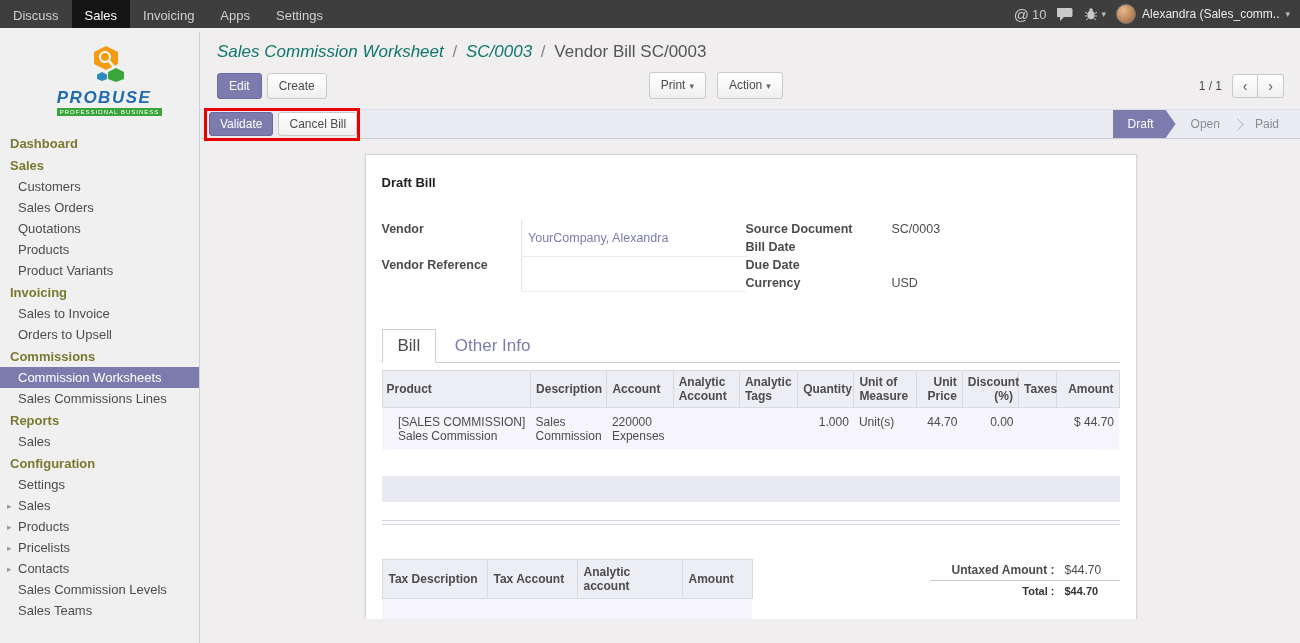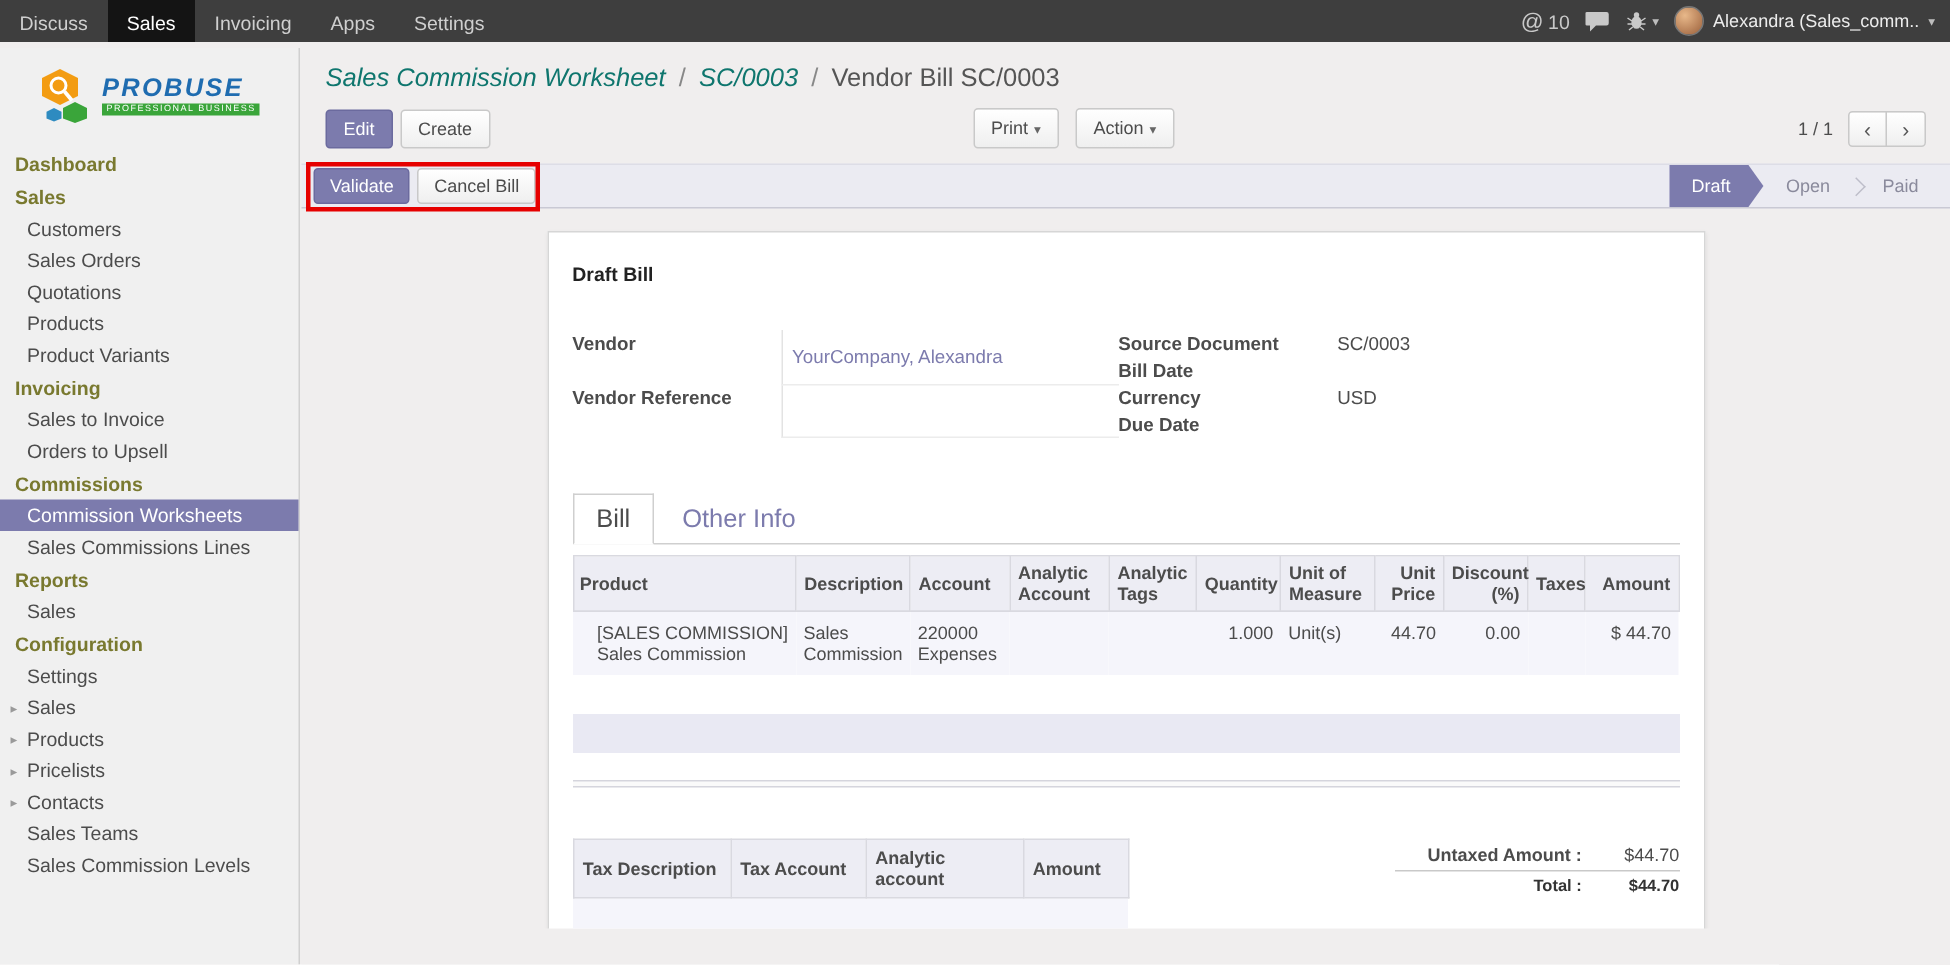--- a/index.html
+++ b/index.html
@@ -13,21 +13,21 @@
   .topbar-right { margin-left:auto; display:flex; align-items:center; padding-right:10px; gap:10px; }
   .mention-wrap { color:#c9c9c9; font-size:13px; display:flex; align-items:center; gap:3px; cursor:pointer; }
   .mention-glyph { font-size:15px; }
   .systray { display:flex; align-items:center; gap:4px; color:#c9c9c9; cursor:pointer; }
   .caret { font-size:9px; color:#bdbdbd; }
   .usermenu { display:flex; align-items:center; gap:6px; color:#ececec; font-size:12px; cursor:pointer; }
   .avatar { width:20px; height:20px; border-radius:50%; background:radial-gradient(circle at 35% 30%, #e8b88a, #9a5f3a); border:1px solid #777; }
 
   
   .sidebar { position:absolute; top:32px; left:0; bottom:0; width:200px; background:#f0f0f0; border-right:1px solid #d0d0d0; }
-  .logo { padding:12px 6px 16px 26px; display:flex; align-items:center; gap:6px; }
+  .logo { padding:12px 6px 16px 26px; display:flex; align-items:center; gap:6px;flex-direction:column; }
   .logo-text { display:flex; flex-direction:column; }
   .logo-title { font-weight:bold; font-size:17px; color:#1f6cb0; letter-spacing:1.5px; font-style:italic; }
   .logo-sub { background:#3aa53a; color:#fff; font-size:6px; letter-spacing:1px; padding:1px 3px; text-align:center; }
   .side-section { font-weight:bold; font-size:13px; color:#79792f; padding:4px 8px 3px 10px; cursor:pointer; }
   .side-item { font-size:13px; color:#4c4c4c; padding:3px 8px 3px 18px; cursor:pointer; position:relative; line-height:15px; }
   .side-item.selected { background:#7c7bad; color:#fff; }
   .side-item .exp-arrow { position:absolute; left:7px; top:4px; font-size:9px; color:#9a9a9a; }
 
   
   .main { position:absolute; top:32px; left:201px; right:0; bottom:0; background:#f0eeee; }
@@ -88,21 +88,21 @@
 
   .bottom-section { display:flex; margin-top:34px; }
   table.taxes { width:370px; border-collapse:collapse; font-size:12px; table-layout:fixed; }
   table.taxes th { background:#ededf4; border:1px solid #d9d9e0; font-weight:bold; text-align:left; padding:5px 6px; color:#4c4c4c; }
   table.taxes td { padding:0; height:24px; background:#f5f5fb; }
 
   .totals { margin-left:auto; width:190px; font-size:12px; }
   .tot-row { display:flex; align-items:baseline; padding:4px 0 3px 0; }
   .tot-row.lined { border-bottom:1px solid #c9c9c9; }
   .tot-label { flex:1; text-align:right; font-weight:bold; color:#4c4c4c; padding-right:10px; }
-  .tot-value { width:55px; text-align:right; color:#4c4c4c; }
+  .tot-value { width:55px; color:#4c4c4c; }
   .tot-row.total .tot-label, .tot-row.total .tot-value { font-size:11px; font-weight:bold; color:#333; }
 </style>
 </head>
 <body>
 
 <div class="topbar">
   <div class="menu-item">Discuss</div>
   <div class="menu-item active">Sales</div>
   <div class="menu-item">Invoicing</div>
   <div class="menu-item">Apps</div>
@@ -176,22 +176,22 @@
   </div>
   <div class="side-item">
     <span class="exp-arrow">▸</span><span>Products</span>
   </div>
   <div class="side-item">
     <span class="exp-arrow">▸</span><span>Pricelists</span>
   </div>
   <div class="side-item">
     <span class="exp-arrow">▸</span><span>Contacts</span>
   </div>
+  <div class="side-item">Sales Commission Levels</div>
   <div class="side-item">Sales Teams</div>
-  <div class="side-item">Sales Commission Levels</div>
 </div>
 
 <div class="main">
 
   <div class="control-panel">
     <div class="breadcrumb">
       <span class="bc-link">Sales Commission Worksheet</span>
       <span class="bc-sep">/</span>
       <span class="bc-link">SC/0003</span>
       <span class="bc-sep">/</span>
@@ -252,26 +252,26 @@
           <tbody>
               <tr>
             <td class="f-label">Source Document</td>
             <td class="f-value">SC/0003</td>
           </tr>
           <tr>
             <td class="f-label">Bill Date</td>
             <td class="f-value"></td>
           </tr>
           <tr>
+            <td class="f-label">Due Date</td>
+            <td class="f-value"></td>
+          </tr>
+          <tr>
             <td class="f-label">Currency</td>
             <td class="f-value">USD</td>
-          </tr>
-          <tr>
-            <td class="f-label">Due Date</td>
-            <td class="f-value"></td>
           </tr>
         </tbody>
           </table>
       </div>
 
       <div class="tabs">
         <span class="tab active">Bill</span>
         <span class="tab inactive">Other Info</span>
       </div>
 

